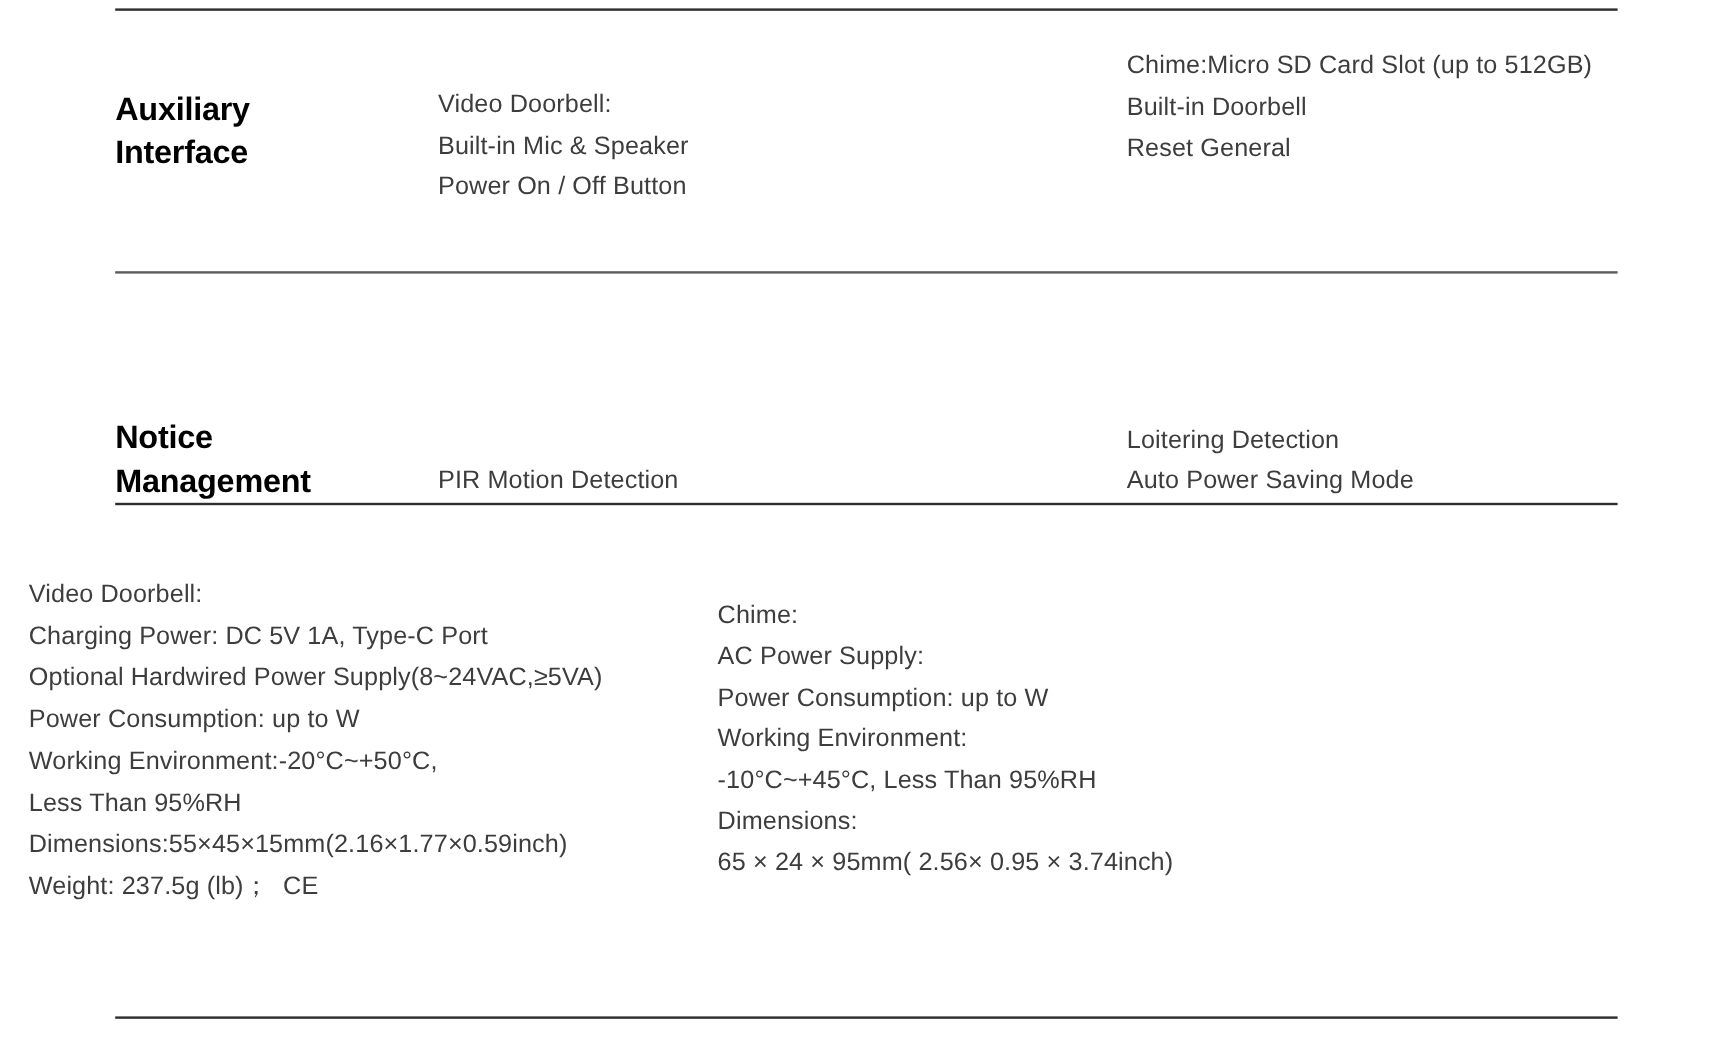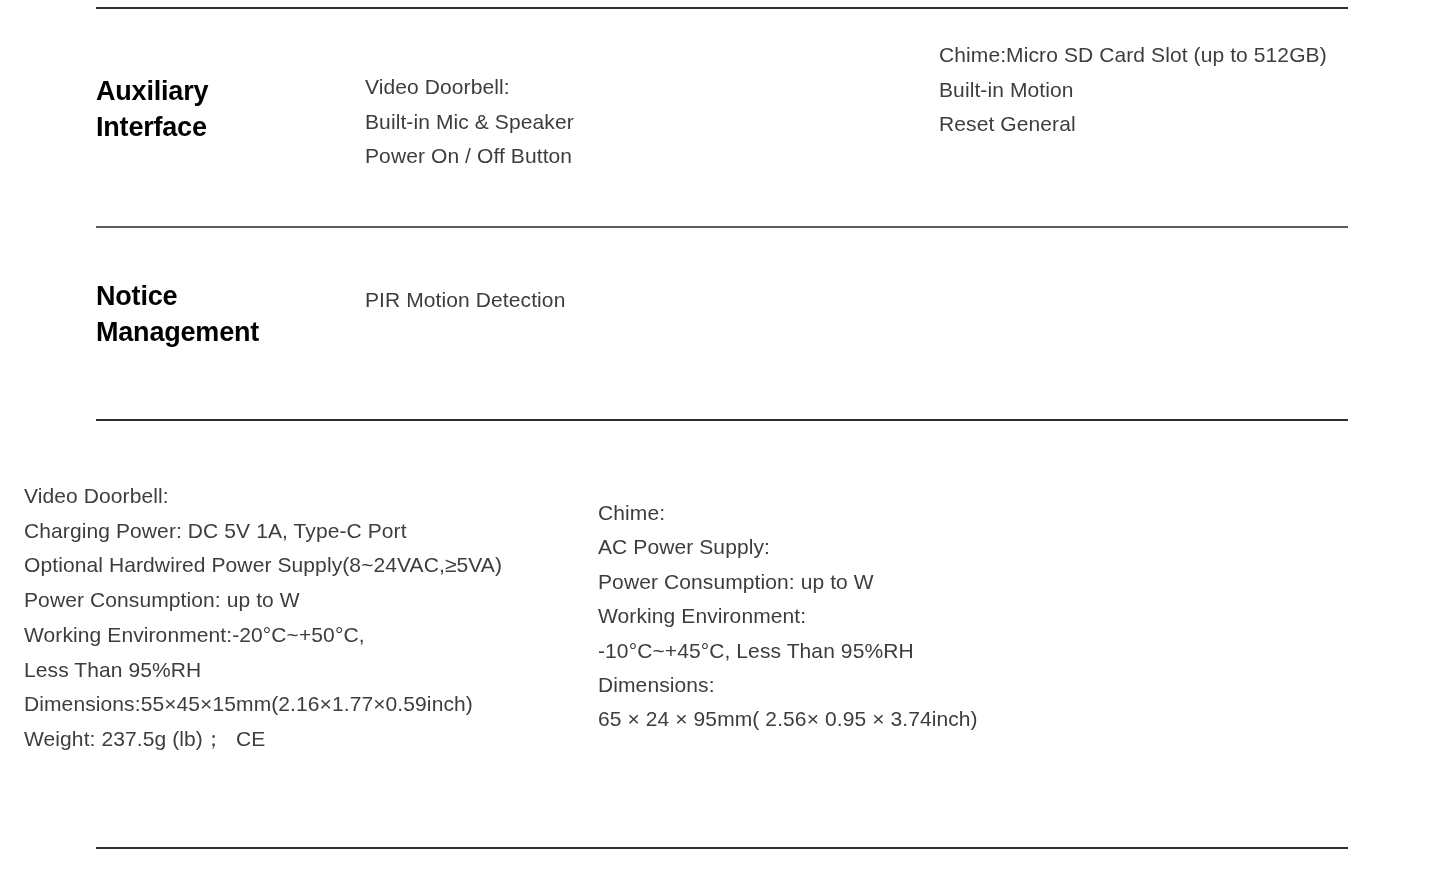--- a/index.html
+++ b/index.html
@@ -42,21 +42,21 @@
   
   .spec-row {
     position: absolute;
     left: 0;
     width: 1445px;
     display: flex;
     align-items: flex-start;
   }
 
   .row-auxiliary { top: 0;   height: 226px; }
-  .row-notice    { top: 210px; height: 193px; }
+  .row-notice    { top: 226px; height: 193px; align-items: flex-end; }
   .row-general   { top: 419px; height: 428px; }
 
   
   .col-label {
     width: 341px;
     padding-left: 96px;
     flex: 0 0 341px;
   }
 
   .col-primary {
@@ -128,21 +128,21 @@
       <ul class="spec-list">
         <li>Video Doorbell:</li>
         <li>Built-in Mic &amp; Speaker</li>
         <li>Power On / Off Button</li>
       </ul>
     </div>
 
     <div class="col-secondary">
       <ul class="spec-list">
         <li>Chime:Micro SD Card Slot (up to 512GB)</li>
-        <li>Built-in Motion</li>
+        <li>Built-in Doorbell</li>
         <li>Reset General</li>
       </ul>
     </div>
 
   </div>
 
   <div class="divider divider-mid divider-one"></div>
 
   <div class="spec-row row-notice">
 
@@ -152,20 +152,26 @@
         <div>Management</div>
       </div>
     </div>
 
     <div class="col-primary">
       <ul class="spec-list">
         <li>PIR Motion Detection</li>
       </ul>
     </div>
 
+    <div class="col-secondary">
+      <ul class="spec-list">
+        <li>Loitering Detection</li>
+        <li>Auto Power Saving Mode</li>
+      </ul>
+    </div>
 
   </div>
 
   <div class="divider divider-dark divider-two"></div>
 
   <div class="spec-row row-general">
 
 
     <div class="col-primary">
       <ul class="spec-list">

